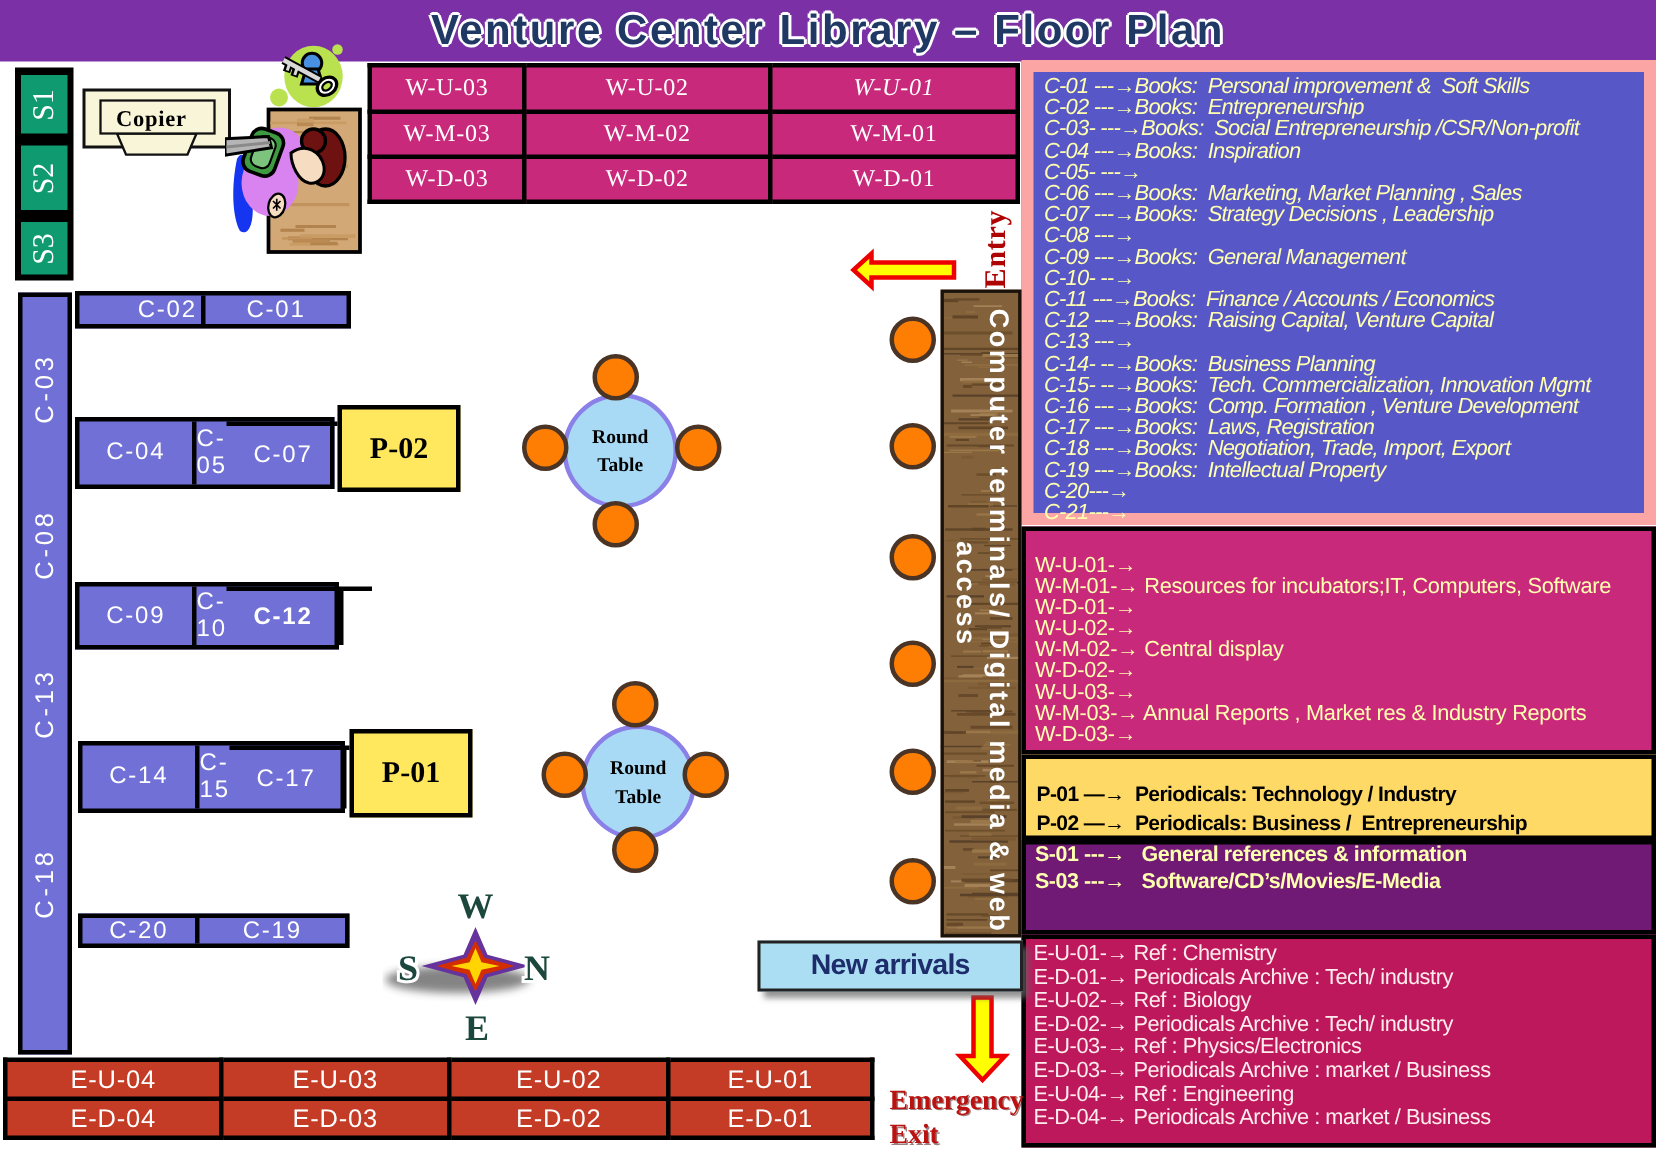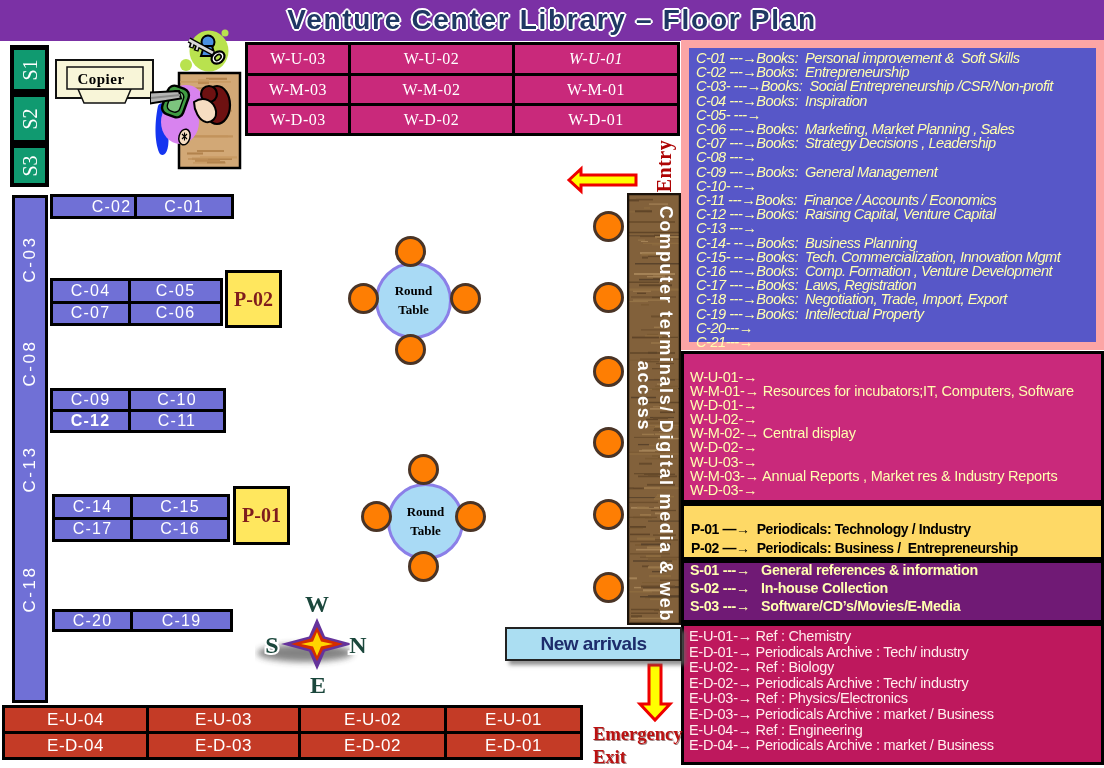--- a/index.html
+++ b/index.html
@@ -15,31 +15,31 @@
 #magpanel{top:351px;height:152px;background:#c9297b;border:3px solid #000;color:#ffffb0;font-size:14.5px;letter-spacing:-0.2px;line-height:14.1px;padding:16px 0 0 6px;}
 #yelpanel{top:503px;height:57px;background:#fed966;border:3px solid #000;color:#000;font-size:14px;letter-spacing:-0.4px;font-weight:bold;line-height:19px;padding:14px 0 0 7px;}
 #grnpanel{top:560px;height:63px;background:#701a75;border:3px solid #000;color:#ffffb0;font-size:14.3px;letter-spacing:-0.3px;line-height:18px;padding:0 0 0 6px;font-weight:bold;}
 #grnpanel .ln:first-child{margin-top:-2px;}
 #redpanel{top:623px;height:142px;background:#be185d;border:3px solid #000;color:#ffecec;font-size:14.5px;letter-spacing:-0.3px;line-height:15.6px;padding:3px 0 0 5px;}
 table.grid{position:absolute;border-collapse:collapse;}
 table.grid td{border:3px solid #000;text-align:center;vertical-align:middle;padding:0;}
 #wtable td{background:#c9297b;color:#fff;font-family:"Liberation Serif",serif;font-size:16px;letter-spacing:0.5px;}
 #etable td{background:#c43b26;color:#fff;font-size:17px;letter-spacing:0.5px;}
 .crow{position:absolute;display:flex;background:#7070d6;border:3px solid #000;box-sizing:border-box;color:#fff;font-size:16px;letter-spacing:1.2px;}
-.crow2{position:absolute;display:flex;flex-direction:column;background:#7070d6;border:3px solid #000;box-sizing:border-box;color:#fff;font-size:16px;letter-spacing:1.2px;}
+.crow2{position:absolute;display:flex;flex-direction:row;background:#7070d6;border:3px solid #000;box-sizing:border-box;color:#fff;font-size:16px;letter-spacing:1.2px;}
 .crow2 .r{display:flex;flex:1;box-sizing:border-box;}
 .crow2 .c1{border-right:3px solid #000;box-sizing:border-box;display:flex;align-items:center;justify-content:center;}
 .crow2 .c2{display:flex;align-items:center;justify-content:center;flex:1;}
 .crow .c1{border-right:3px solid #000;box-sizing:border-box;display:flex;align-items:center;justify-content:center;}
 .crow .c2{display:flex;align-items:center;justify-content:center;flex:1;}
 #cstrip{left:12px;top:195px;width:36px;height:508px;background:#7070d6;border:3px solid #000;box-sizing:border-box;}
 .vlabel{position:absolute;color:#fff;font-size:17px;letter-spacing:2.5px;transform:rotate(-90deg);transform-origin:center;white-space:nowrap;text-align:center;}
 .sgreen{position:absolute;left:14px;width:31px;background:#109a70;}
 .sgreen span{position:absolute;left:50%;top:50%;transform:translate(-50%,-50%) rotate(-90deg);color:#fff;font-family:"Liberation Serif",serif;font-size:20px;}
-.pbox{position:absolute;width:57px;background:#ffe75e;border:3px solid #000;box-sizing:border-box;display:flex;align-items:center;justify-content:center;font-family:"Liberation Serif",serif;font-weight:bold;font-size:20px;color:#7f1d1d;}
+.pbox{position:absolute;width:82px;background:#ffe75e;border:3px solid #000;box-sizing:border-box;display:flex;align-items:center;justify-content:center;font-family:"Liberation Serif",serif;font-weight:bold;font-size:20px;color:#000000;}
 .chair{position:absolute;width:31px;height:31px;border-radius:50%;background:#fe7e03;border:3.5px solid #4a3426;box-sizing:border-box;}
 .rtable{position:absolute;width:77px;height:77px;border-radius:50%;background:#a9daf5;border:3px solid #8b7fe8;box-sizing:border-box;color:#000;font-family:"Liberation Serif",serif;font-weight:bold;font-size:13px;line-height:19px;text-align:center;padding-top:16px;}
 #newarr{left:505px;top:627px;width:177px;height:34px;background:#abdef2;border:2px solid #222;box-sizing:border-box;box-shadow:4px 4px 4px rgba(100,100,100,.7);color:#1d2c6b;font-weight:bold;font-size:19px;letter-spacing:-0.5px;text-align:center;line-height:30px;}
 #entrytext{left:633px;top:156px;width:60px;height:20px;transform:rotate(-90deg);color:#ae0404;font-family:"Liberation Serif",serif;font-weight:bold;font-size:20px;text-align:center;letter-spacing:0.5px;}
 #emtext{left:593px;top:723px;width:120px;color:#bb1111;font-family:"Liberation Serif",serif;font-weight:bold;font-size:18.5px;line-height:23px;text-shadow:1px 1px 0 rgba(60,0,0,.5);}
 #woodtext1{left:452px;top:405px;width:430px;height:18px;transform:rotate(90deg);color:#fff;font-weight:bold;font-size:18px;text-align:center;letter-spacing:1.7px;white-space:nowrap;}
 #woodtext2{left:495px;top:387px;width:300px;height:18px;transform:rotate(90deg);color:#fff;font-weight:bold;font-size:18px;text-align:center;letter-spacing:1.7px;white-space:nowrap;}
 </style>
 </head>
 <body>
@@ -83,21 +83,20 @@
 <div class="ln">W-D-03-→</div>
 </div>
 
 <div class="panel" id="yelpanel">
 <div class="ln">P-01 —→  Periodicals: Technology / Industry</div>
 <div class="ln">P-02 —→  Periodicals: Business /  Entrepreneurship</div>
 </div>
 
 <div class="panel" id="grnpanel">
 <div class="ln">S-01 ---→   General references &amp; information</div>
-<div class="ln">S-02 ---→   In-house Collection</div>
 <div class="ln">S-03 ---→   Software/CD’s/Movies/E-Media</div>
 </div>
 
 <div class="panel" id="redpanel">
 <div class="ln">E-U-01-→ Ref : Chemistry</div>
 <div class="ln">E-D-01-→ Periodicals Archive : Tech/ industry</div>
 <div class="ln">E-U-02-→ Ref : Biology</div>
 <div class="ln">E-D-02-→ Periodicals Archive : Tech/ industry</div>
 <div class="ln">E-U-03-→ Ref : Physics/Electronics</div>
 <div class="ln">E-D-03-→ Periodicals Archive : market / Business</div>
@@ -166,21 +165,21 @@
 <div class="crow2" style="left:50px;top:278px;width:173px;height:48px;">
 <div class="r">
         <div class="c1" style="width:78px;">C-04</div>
         <div class="c2">C-05</div>
       </div>
 <div class="r" style="border-top:3px solid #000;">
         <div class="c1" style="width:78px;">C-07</div>
         <div class="c2">C-06</div>
       </div>
 </div>
-<div class="crow2" style="left:50px;top:388px;width:176px;height:45px;text-align:right;">
+<div class="crow2" style="left:50px;top:388px;width:176px;height:45px;">
 <div class="r">
         <div class="c1" style="width:78px;">C-09</div>
         <div class="c2">C-10</div>
       </div>
 <div class="r" style="border-top:3px solid #000;">
         <div class="c1" style="width:78px;font-weight:bold;">C-12</div>
         <div class="c2">C-11</div>
       </div>
 </div>
 <div class="crow2" style="left:52px;top:494px;width:178px;height:48px;">

